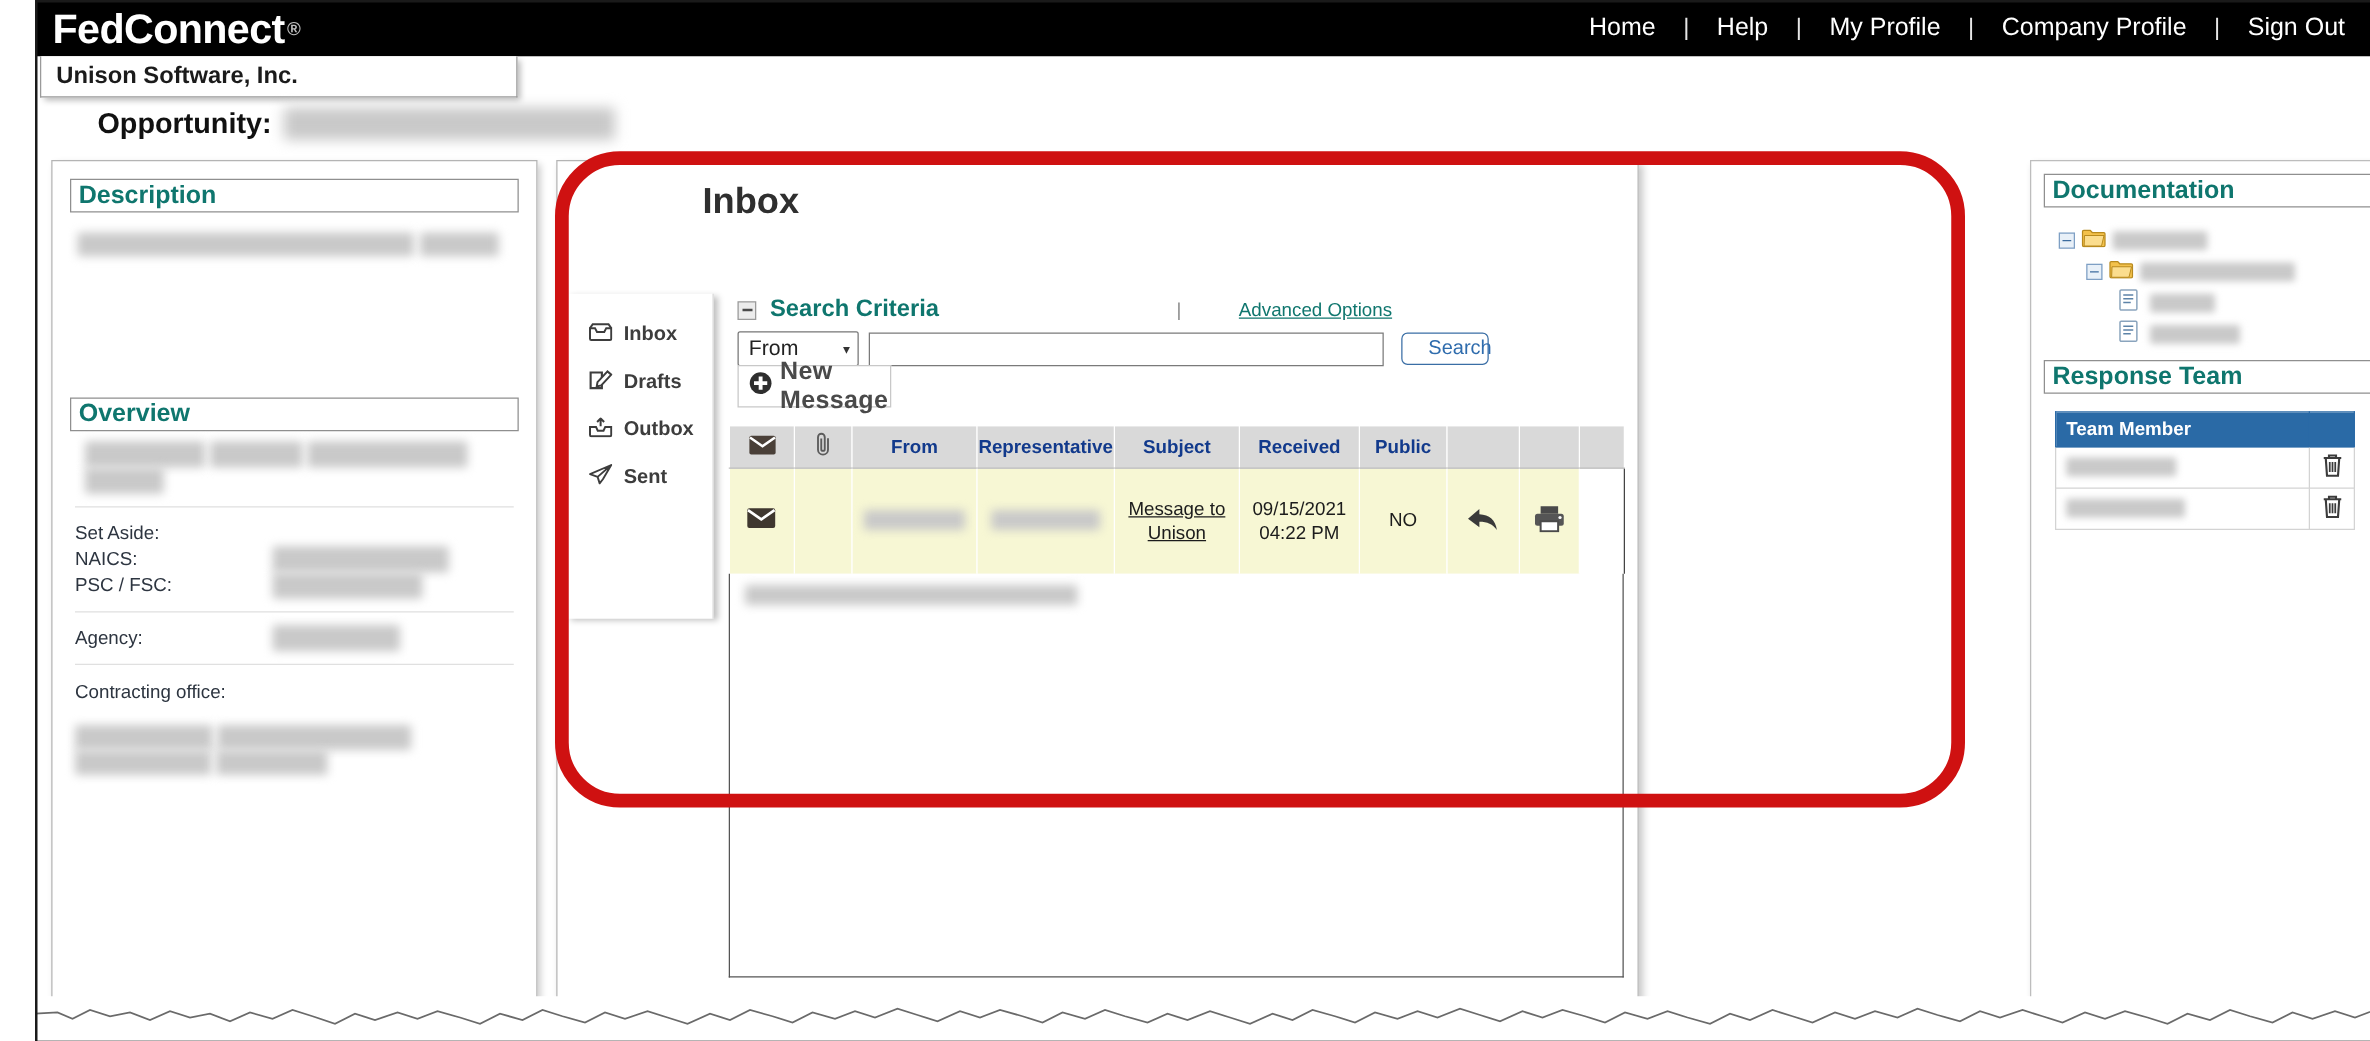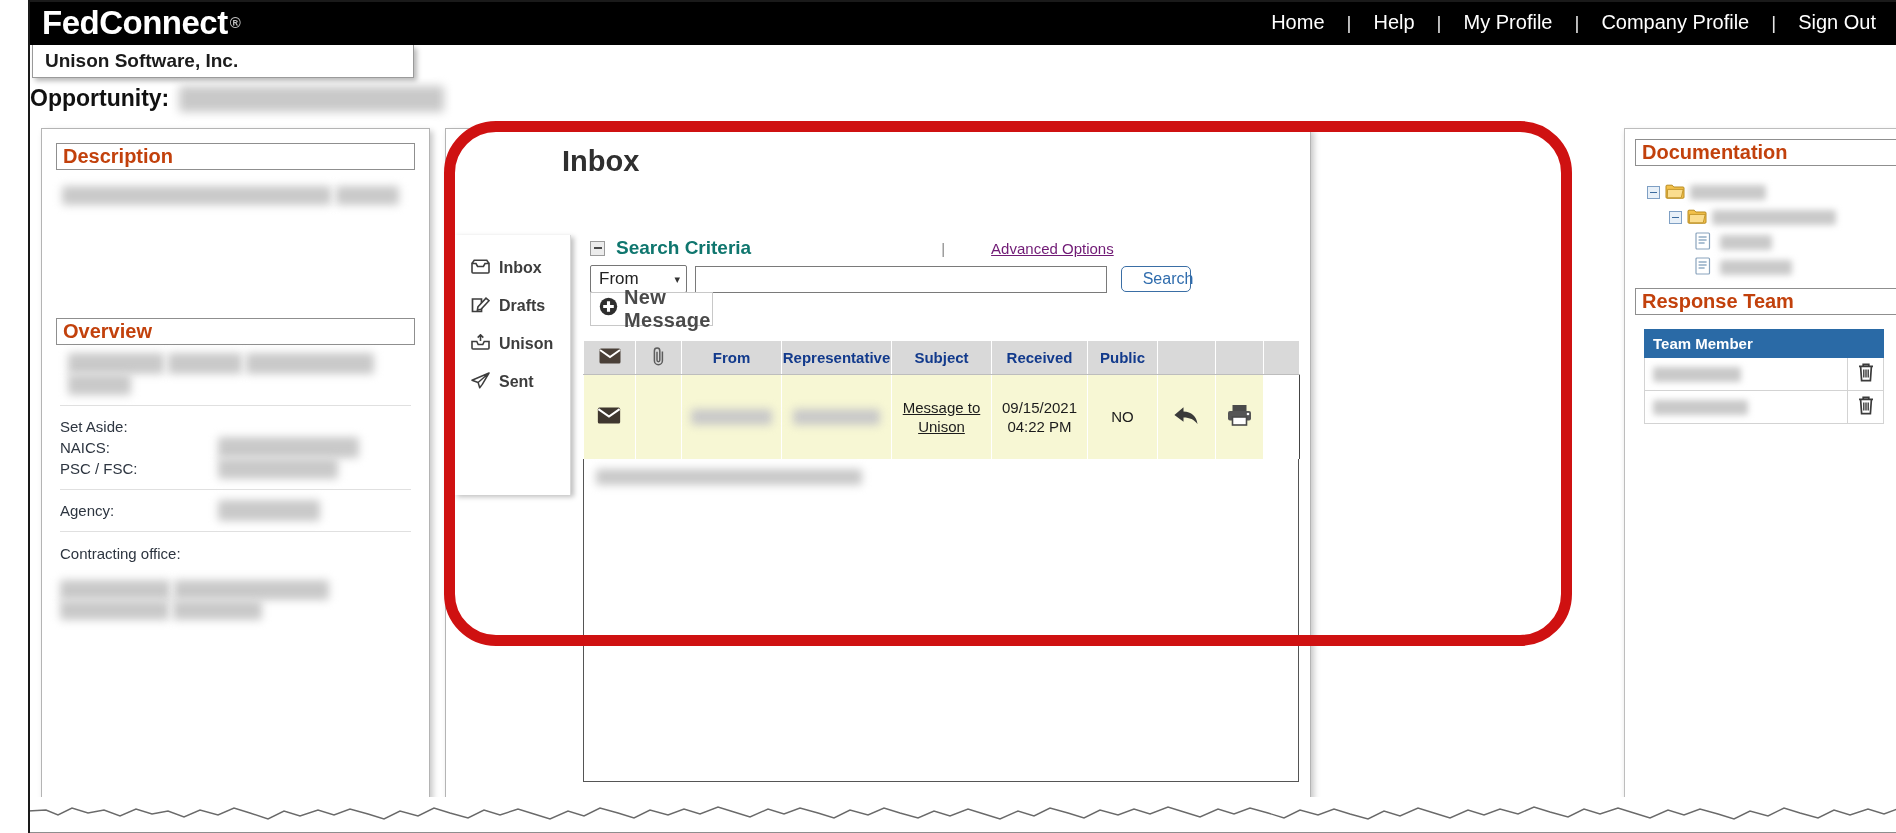--- a/index.html
+++ b/index.html
@@ -60,21 +60,21 @@
   }
   .company-tab span {
     font-size: 19px; font-weight: bold; color: #1b1b1b;
   }
 
   
   .opp-line {
     position: absolute; left: 2px; top: 85px;
     display: flex; align-items: center; gap: 10px;
   }
-  .opp-label { font-size: 23px; font-weight: bold; color: #111; }
+  .opp-label { font-size: 23px; font-weight: bold; color: #111; padding-left: 48px; }
   .blur {
     display:inline-block;
     background:#c9c9c9;
     color:transparent;
     border-radius:2px;
     filter: blur(4px);
     -webkit-filter: blur(4px);
     user-select:none;
   }
   .blur-s { filter: blur(3px); -webkit-filter: blur(3px); }
@@ -91,21 +91,21 @@
   }
   .sec-head {
     border: 1px solid #8f8f8f;
     height: 27px;
     display: flex; align-items: center;
     padding-left: 6px;
     background: #ffffff;
     margin-bottom: 8px;
   }
   .sec-head span {
-    font-size: 20px; font-weight: bold; color: #c2410c;
+    font-size: 20px; font-weight: bold; color: #0f766e;
   }
   .desc-body { height: 140px; padding: 8px 4px 0 6px; }
   .ov-row { display: flex; padding: 0 4px; }
   .ov-labels { width: 150px; }
   .ov-labels div { font-size: 15px; color: #2d3540; line-height: 21px; }
   .ov-vals { flex: 1; padding-left: 8px; }
   .ov-vals div { line-height: 21px; }
   .hr-thin { border-top: 1px solid #e0e0e0; margin: 10px 4px; }
 
   
@@ -140,21 +140,21 @@
   .search-row1 { display: flex; align-items: center; height: 22px; }
   .minus-box {
     width: 15px; height: 15px; border: 1px solid #9b9b9b;
     background: #ececec; display: flex; align-items: center; justify-content: center;
     margin-right: 11px; cursor: pointer;
   }
   .minus-box i { display:block; width: 8px; height: 2px; background: #4a4a4a; }
   .sc-label { font-size: 19px; font-weight: bold; color: #0f766e; }
   .sc-pipe { color: #8a8a8a; margin: 0 0 0 190px; font-size: 15px; }
   .adv-link {
-    margin-left: 46px; font-size: 15px; color: #701a75;
+    margin-left: 46px; font-size: 15px; color: #0f766e;
     text-decoration: underline; cursor: pointer;
   }
   .search-row2 { display: flex; align-items: center; margin-top: 6px; gap: 8px; }
   .sel {
     width: 97px; height: 28px;
     border: 1px solid #767676; background: #fff; border-radius: 2px;
     display: flex; align-items: center; justify-content: space-between;
     padding: 0 6px 0 8px; font-size: 17px; color: #222; cursor: pointer;
   }
   .sel .chev { font-size: 11px; color: #333; }
@@ -382,21 +382,21 @@
         </span>
         <span>Drafts</span>
       </div>
       <div class="folder-item">
         <span>
           <svg width="19" height="16" viewBox="0 0 19 16">
               <path d="M1 7.5h4.8l1.4 3h4.6l1.4-3H18V14a1 1 0 0 1-1 1H2a1 1 0 0 1-1-1z" fill="none" stroke="#3d3d3d" stroke-width="1.6"></path>
               <path d="M9.5 1v6M6.7 3.6L9.5 .8l2.8 2.8" fill="none" stroke="#3d3d3d" stroke-width="1.6"></path>
             </svg>
         </span>
-        <span>Unison</span>
+        <span>Outbox</span>
       </div>
       <div class="folder-item">
         <span>
           <svg width="19" height="17" viewBox="0 0 19 17">
               <path d="M18 1L1 8.3l6.1 2.2L18 1zM7.1 10.5l1.6 5.2 2.6-3.3L18 1z" fill="none" stroke="#3d3d3d" stroke-width="1.5" stroke-linejoin="round"></path>
             </svg>
         </span>
         <span>Sent</span>
       </div>
     </div>

